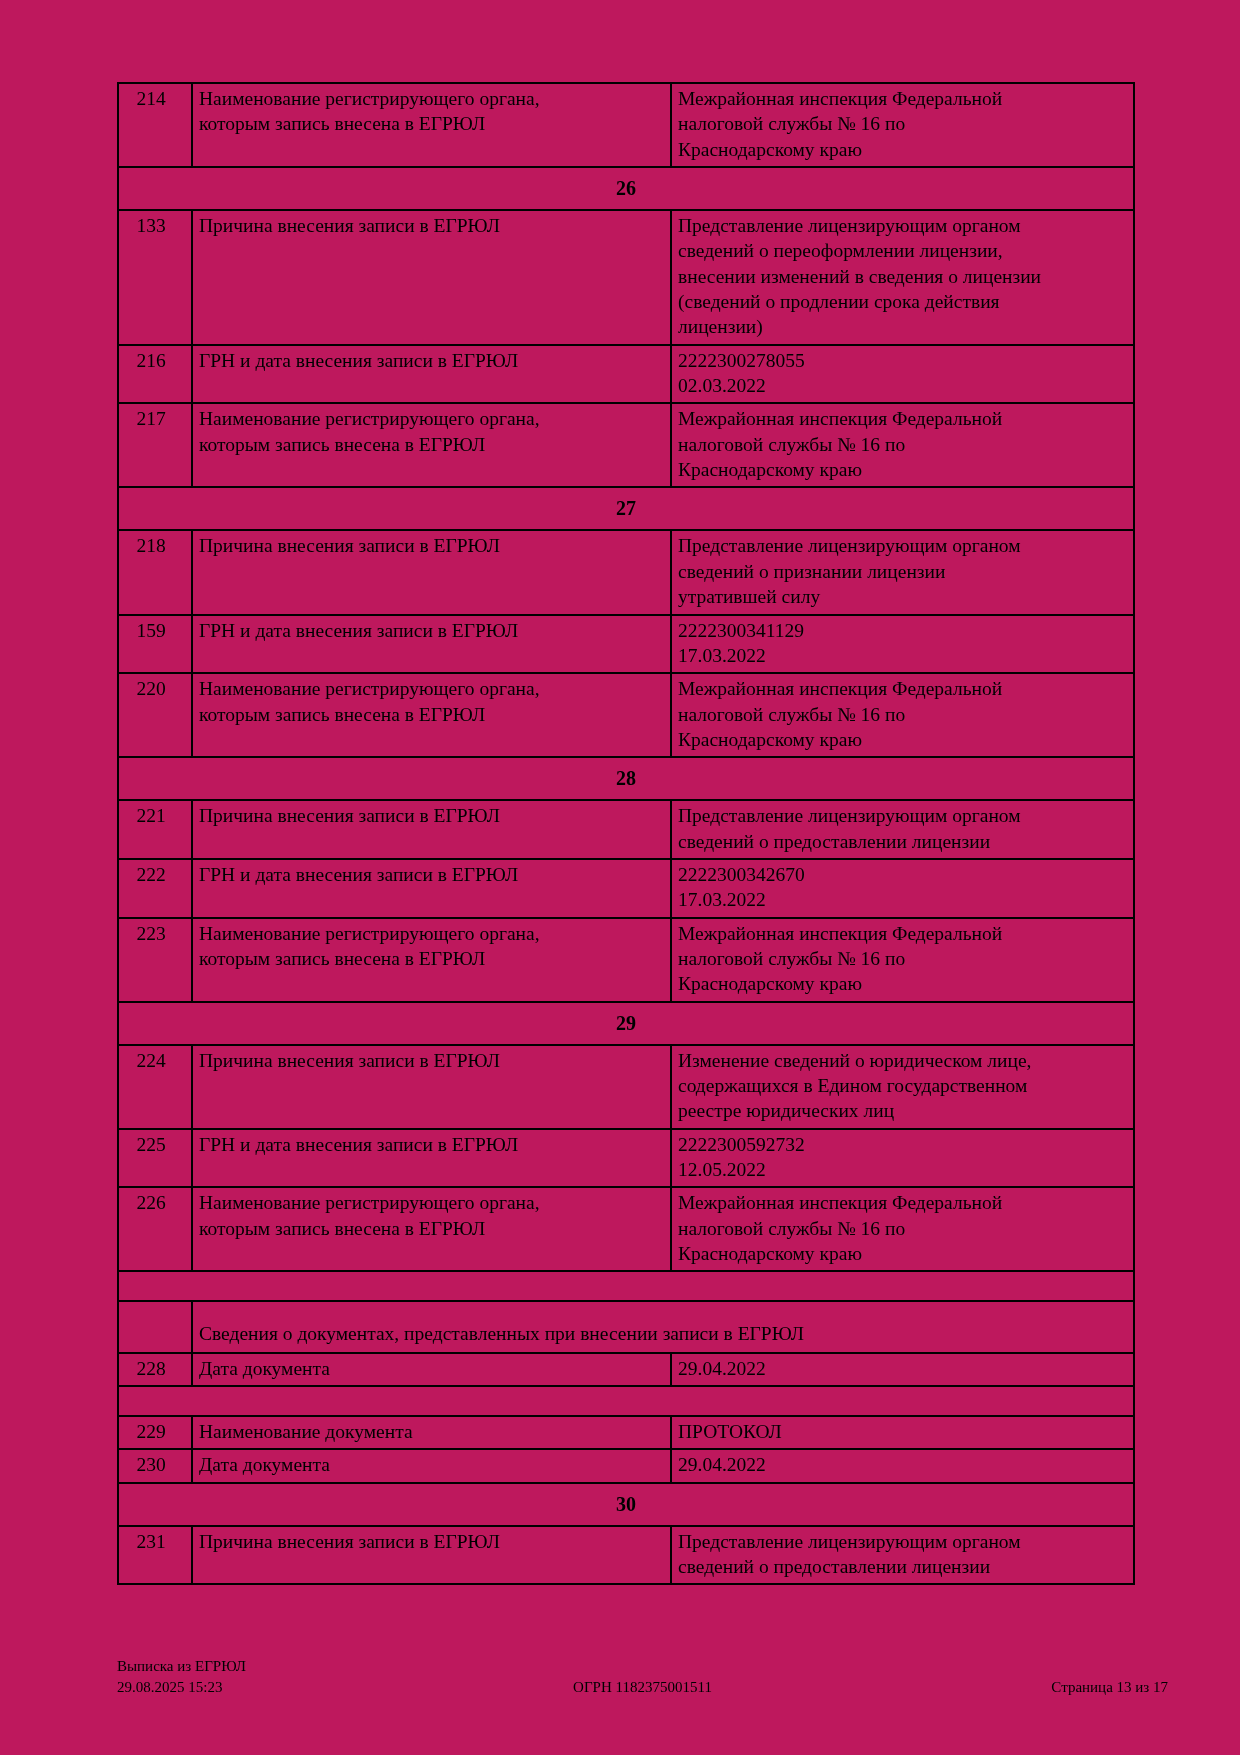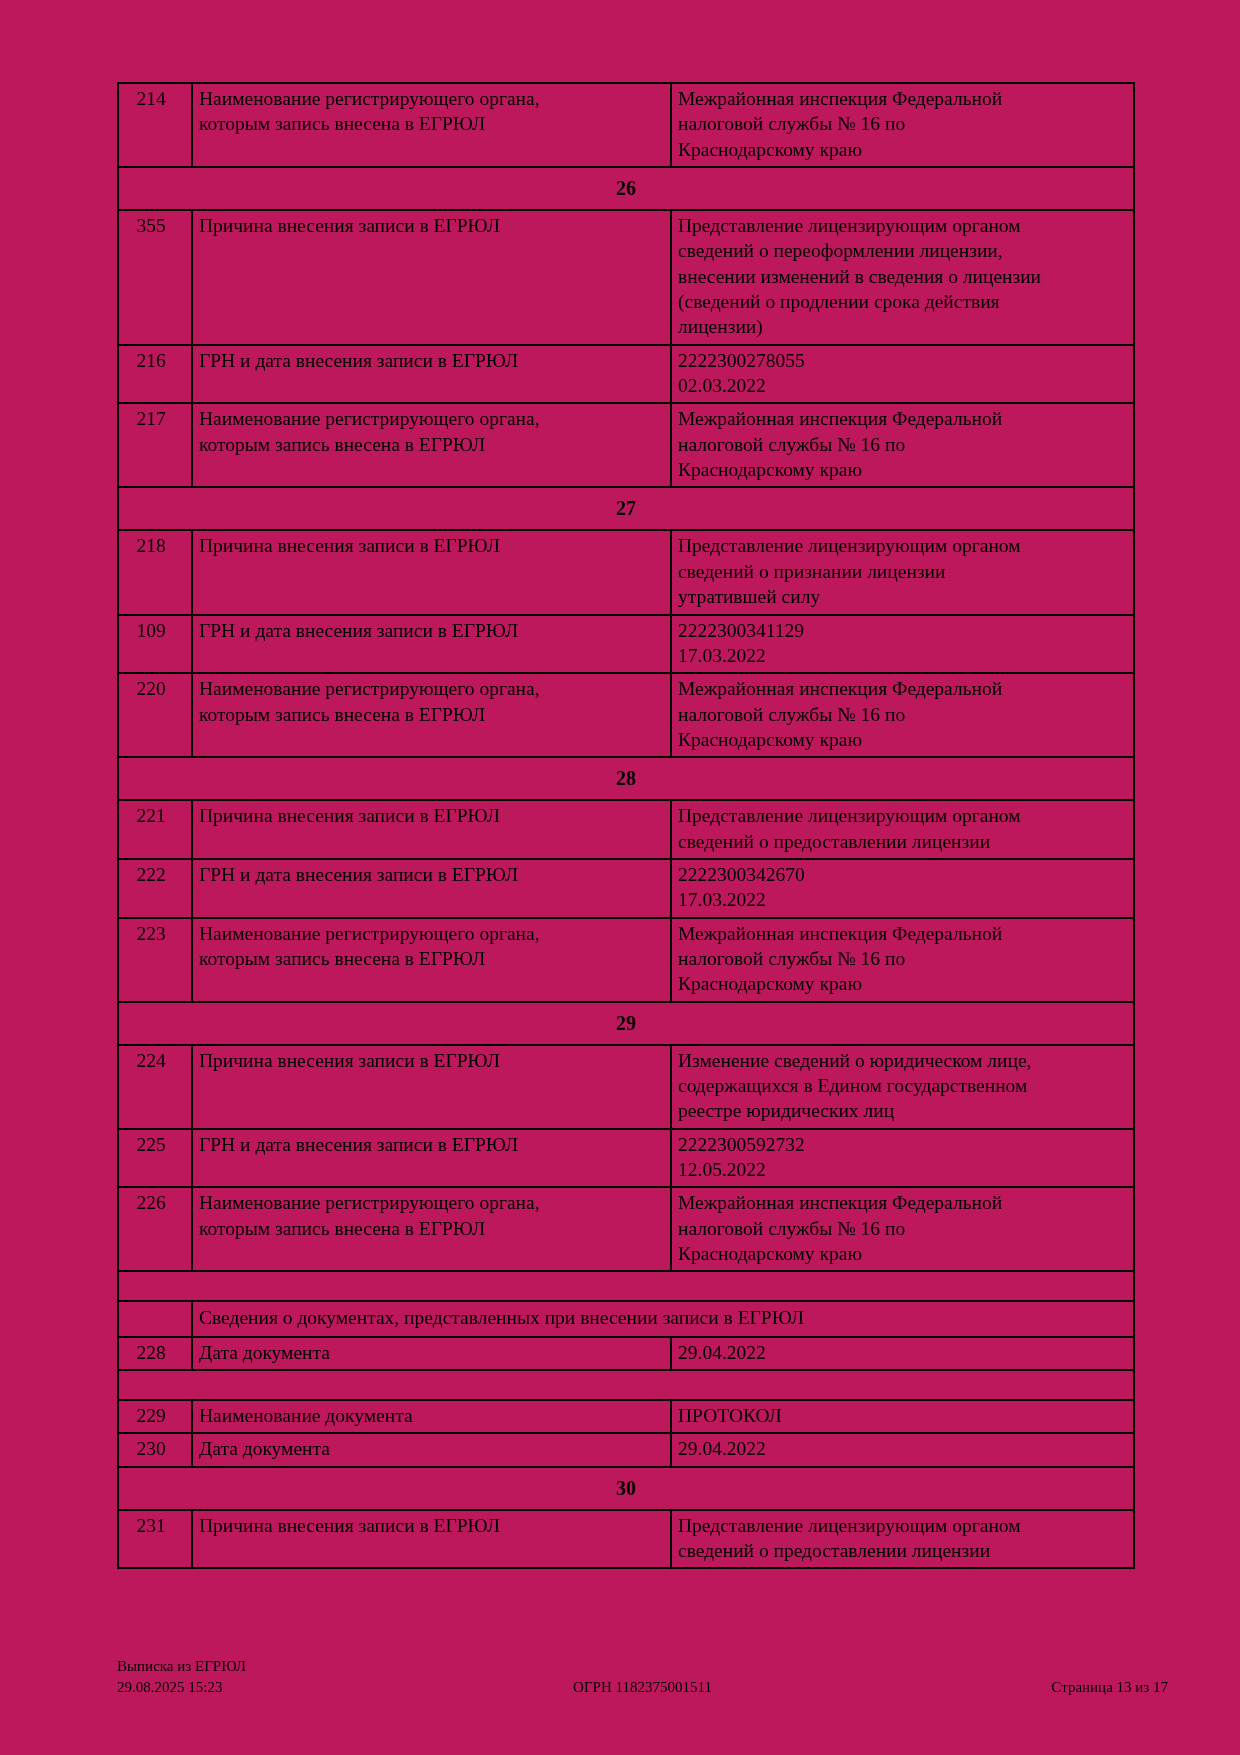--- a/index.html
+++ b/index.html
@@ -39,21 +39,21 @@
   td.label-cell { white-space: pre-line; }
   td.value-cell { white-space: pre-line; margin-top: 9px; }
   td.section-cell {
     text-align: center;
     font-weight: bold;
     font-size: 20px;
     padding: 7px 0 7px 0;
     line-height: 1.35;
   }
   td.spacer-cell { height: 28px; padding: 0; }
-  td.subheader-cell { padding-top: 3px; padding-bottom: 5px; }
+  td.subheader-cell { padding-top: 19px; padding-bottom: 5px; }
   .footer {
     position: absolute;
     left: 117px;
     top: 1656px;
     width: 1051px;
     height: 48px;
     font-size: 15px;
     line-height: 1.4;
   }
   .footer-left   { position: absolute; left: 0; top: 0; }
@@ -76,21 +76,21 @@
           <td class="label-cell">Наименование регистрирующего органа,
 которым запись внесена в ЕГРЮЛ</td>
           <td class="value-cell">Межрайонная инспекция Федеральной
 налоговой службы № 16 по
 Краснодарскому краю</td>
         </tr>
         <tr>
           <td class="section-cell" colspan="3">26</td>
         </tr>
         <tr>
-          <td class="num-cell">355</td>
+          <td class="num-cell">133</td>
           <td class="label-cell">Причина внесения записи в ЕГРЮЛ</td>
           <td class="value-cell">Представление лицензирующим органом
 сведений о переоформлении лицензии,
 внесении изменений в сведения о лицензии
 (сведений о продлении срока действия
 лицензии)</td>
         </tr>
         <tr>
           <td class="num-cell">216</td>
           <td class="label-cell">ГРН и дата внесения записи в ЕГРЮЛ</td>
@@ -109,21 +109,21 @@
           <td class="section-cell" colspan="3">27</td>
         </tr>
         <tr>
           <td class="num-cell">218</td>
           <td class="label-cell">Причина внесения записи в ЕГРЮЛ</td>
           <td class="value-cell">Представление лицензирующим органом
 сведений о признании лицензии
 утратившей силу</td>
         </tr>
         <tr>
-          <td class="num-cell">109</td>
+          <td class="num-cell">159</td>
           <td class="label-cell">ГРН и дата внесения записи в ЕГРЮЛ</td>
           <td class="value-cell">2222300341129
 17.03.2022</td>
         </tr>
         <tr>
           <td class="num-cell">220</td>
           <td class="label-cell">Наименование регистрирующего органа,
 которым запись внесена в ЕГРЮЛ</td>
           <td class="value-cell">Межрайонная инспекция Федеральной
 налоговой службы № 16 по

